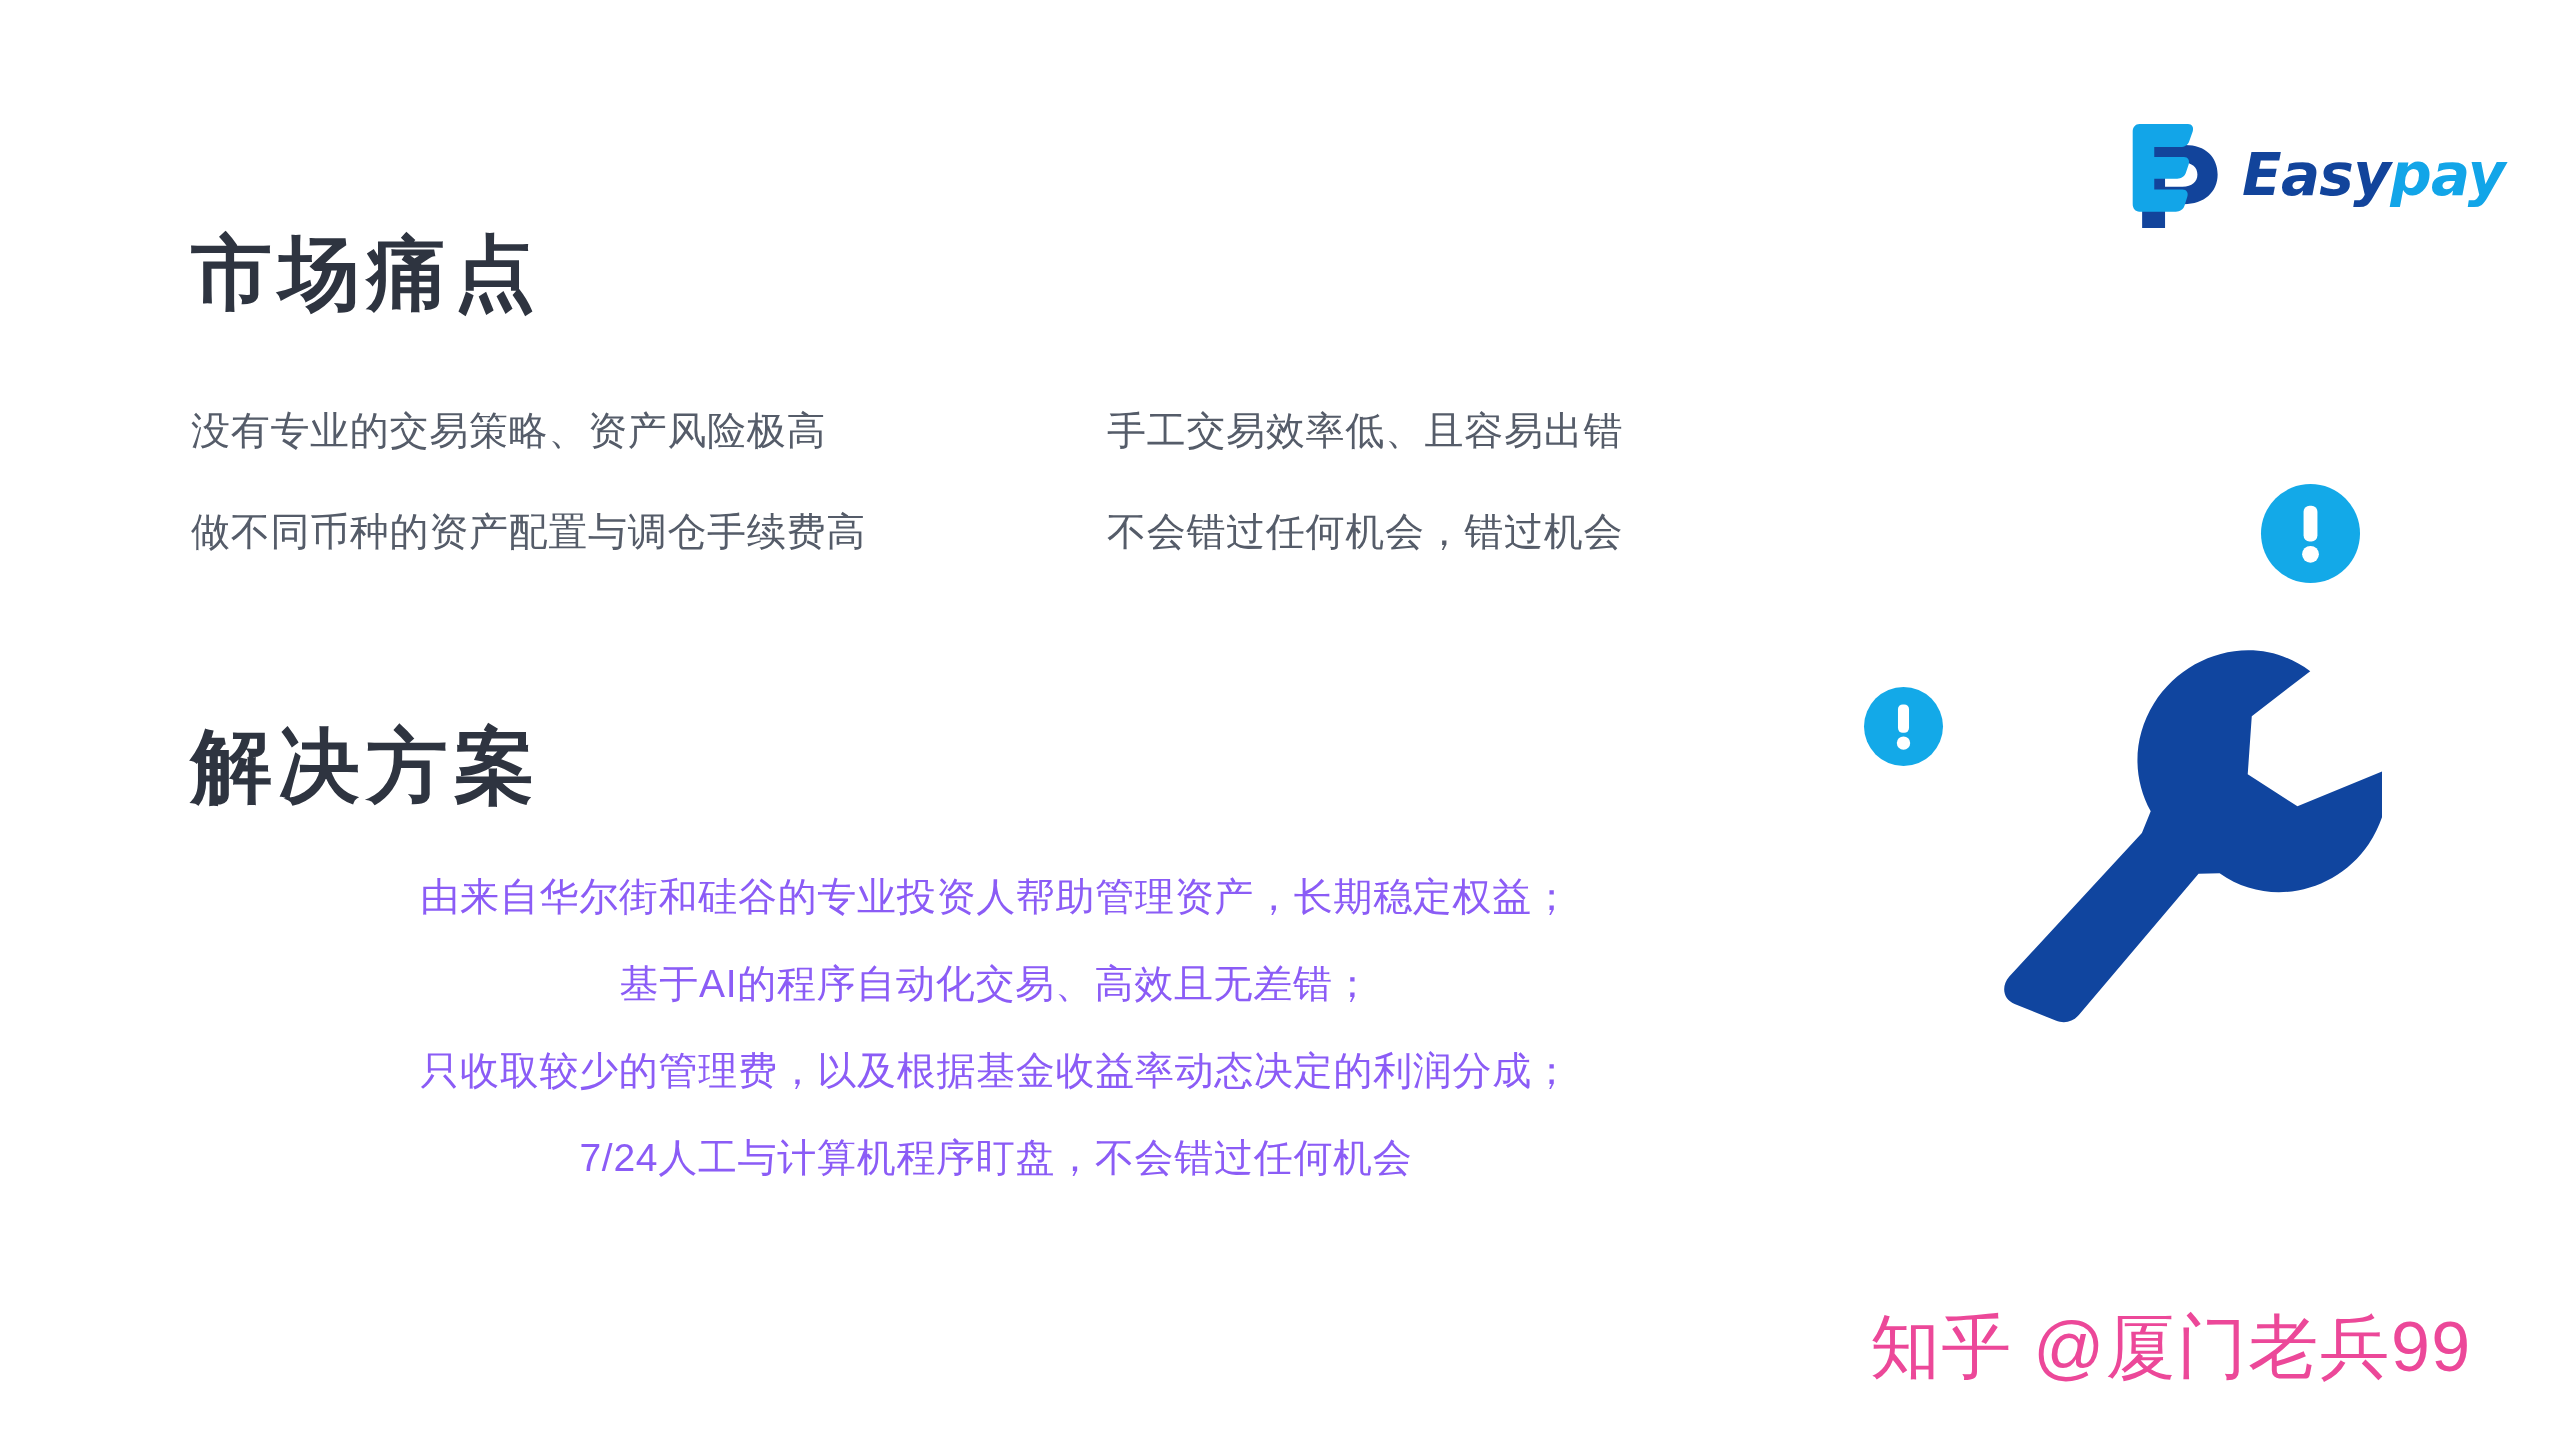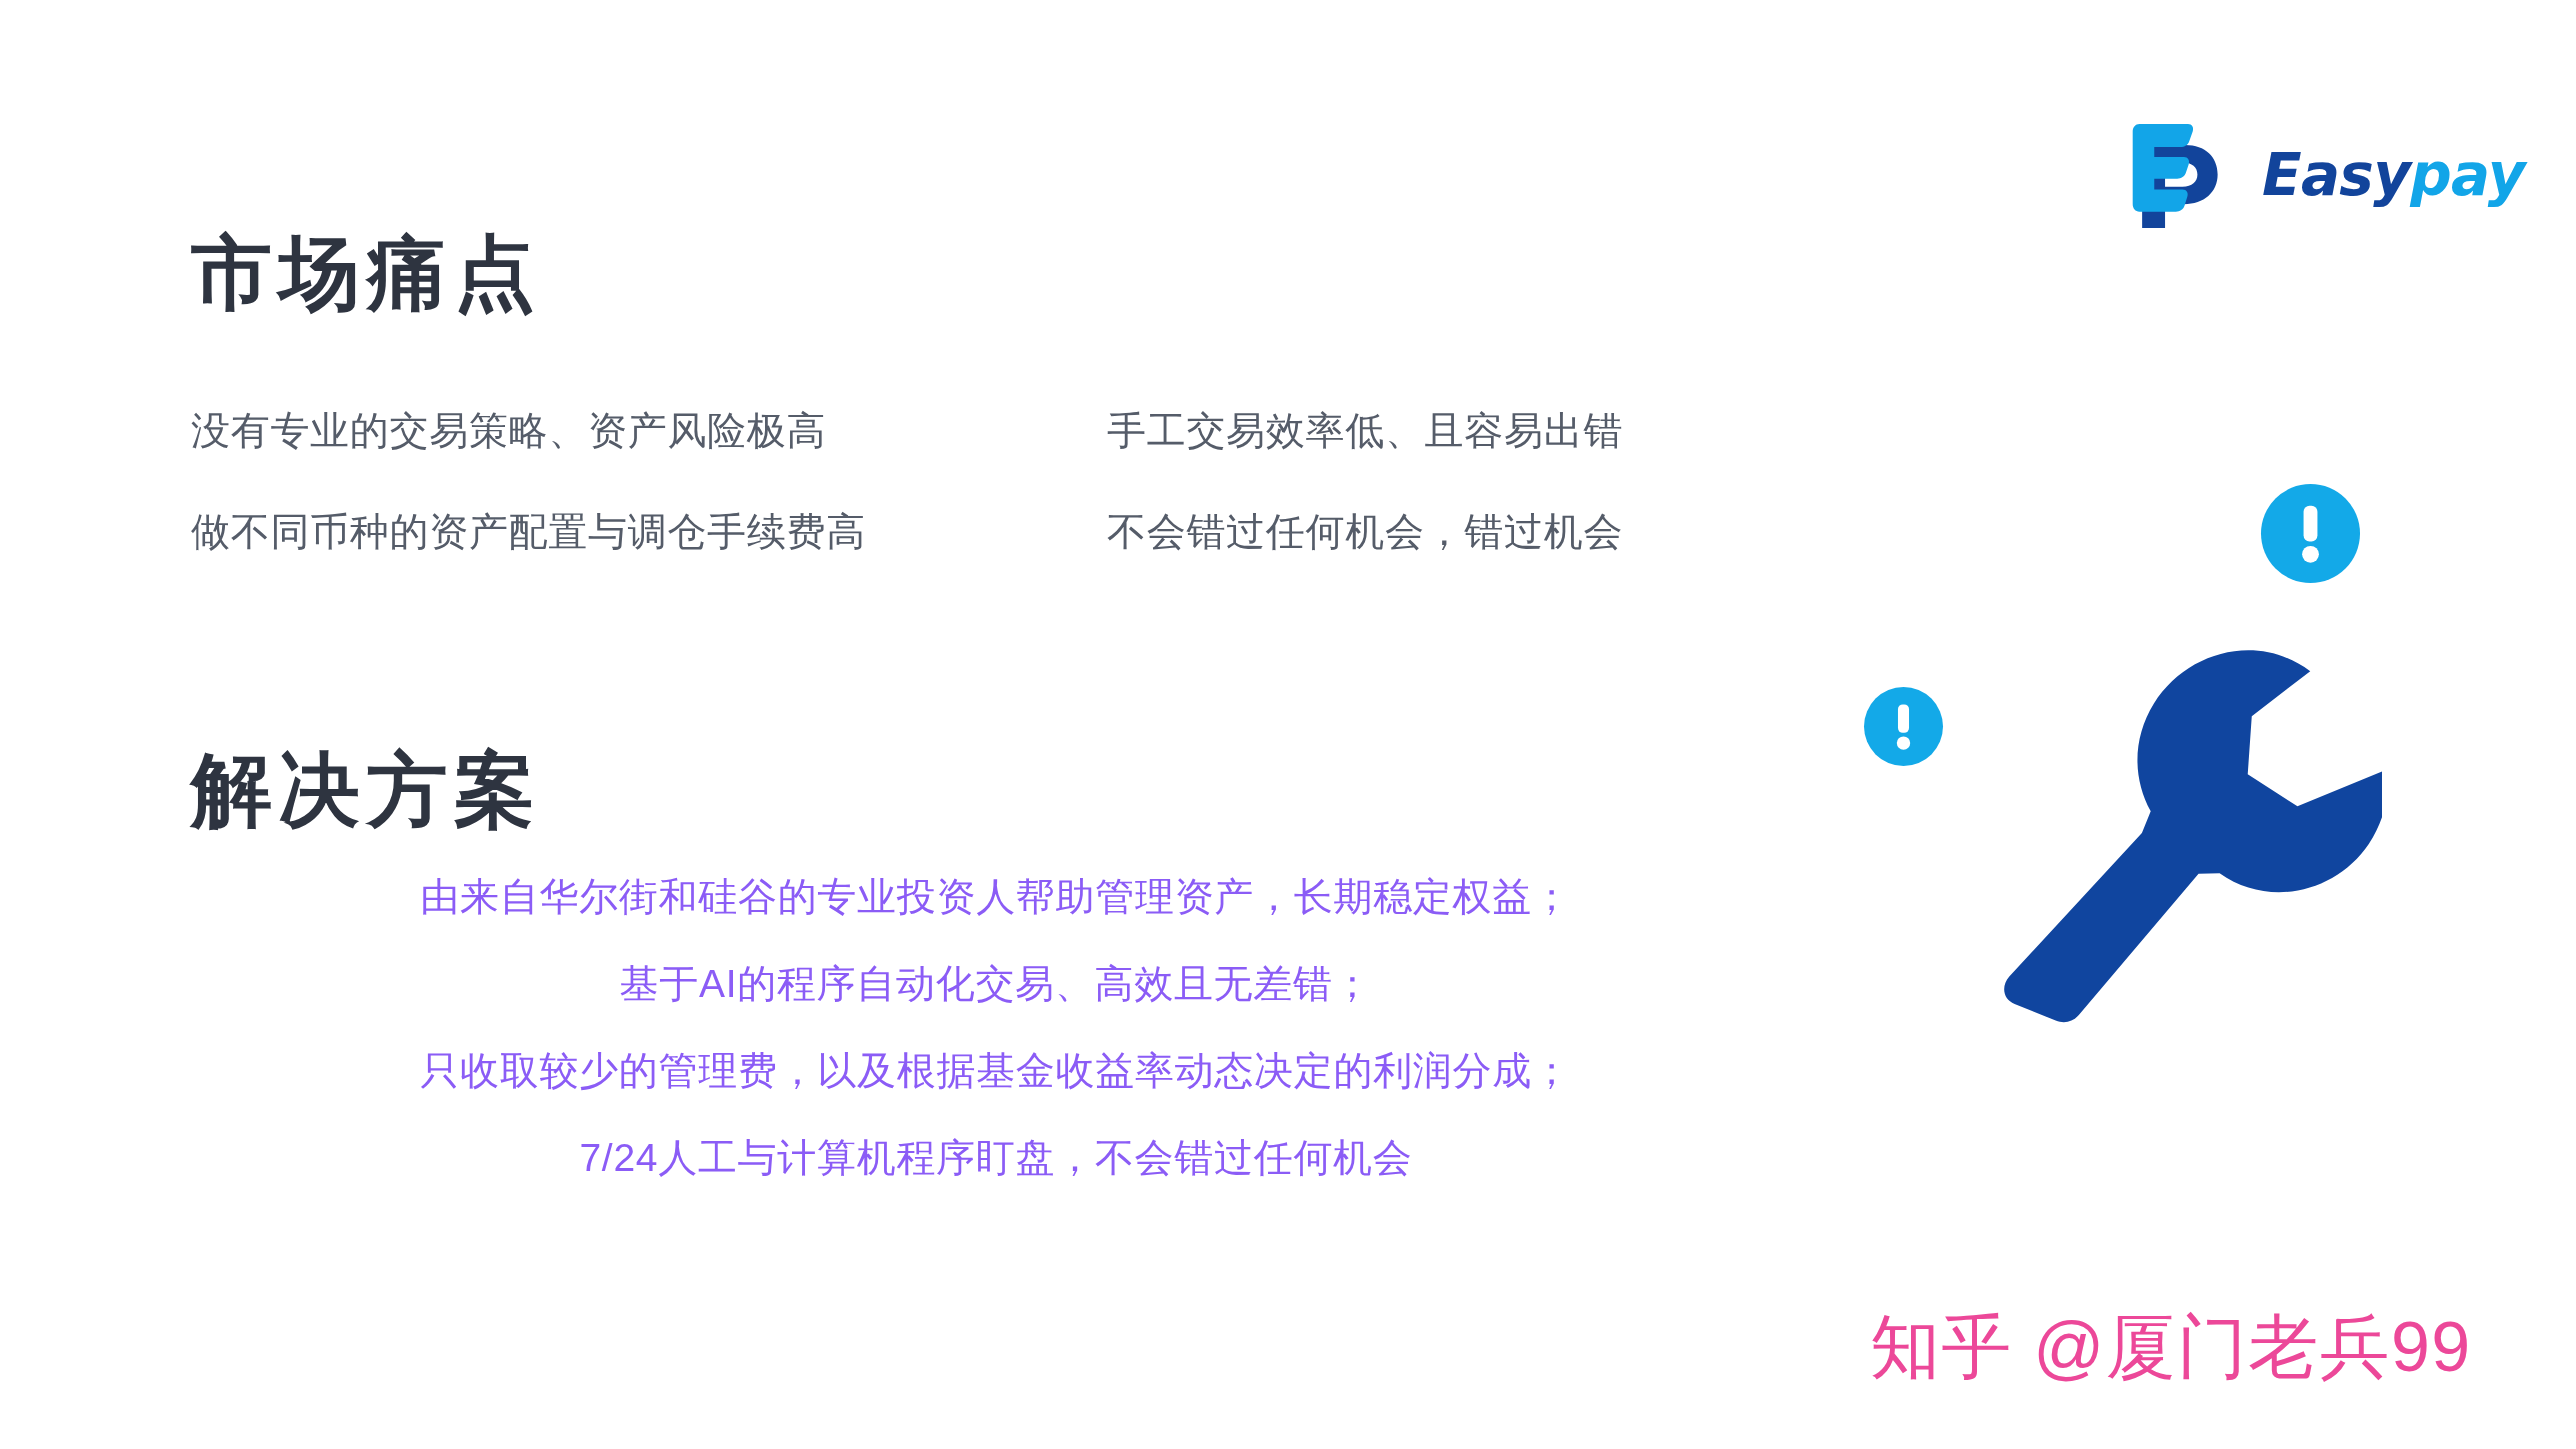--- a/index.html
+++ b/index.html
@@ -42,39 +42,38 @@
     flex: 0 0 auto;
   }
   #logo-wordmark {
     font-size: 58px;
     font-weight: bold;
     font-style: italic;
     letter-spacing: -0.7px;
     line-height: 1;
     white-space: nowrap;
     font-family: "DejaVu Sans", "Liberation Sans", sans-serif;
-    margin-left: 20px;
   }
   .word-easy { color: #12449B; }
   .word-pay  { color: #12A5E8; }
 
   
   .section-title {
     position: absolute;
     left: 191px;
     font-size: 81px;
     font-weight: 700;
     color: #2E3440;
     letter-spacing: 6.7px;
     line-height: 1;
     white-space: nowrap;
     font-family: "Liberation Sans", "DejaVu Sans", sans-serif;
   }
   #title-pain     { top: 233px; }
-  #title-solution { top: 750px; }
+  #title-solution { top: 726px; }
 
   
   #pain-points {
     position: absolute;
     left: 191px;
     top: 411px;
     width: 1442px;
   }
   .pain-row {
     display: flex;

